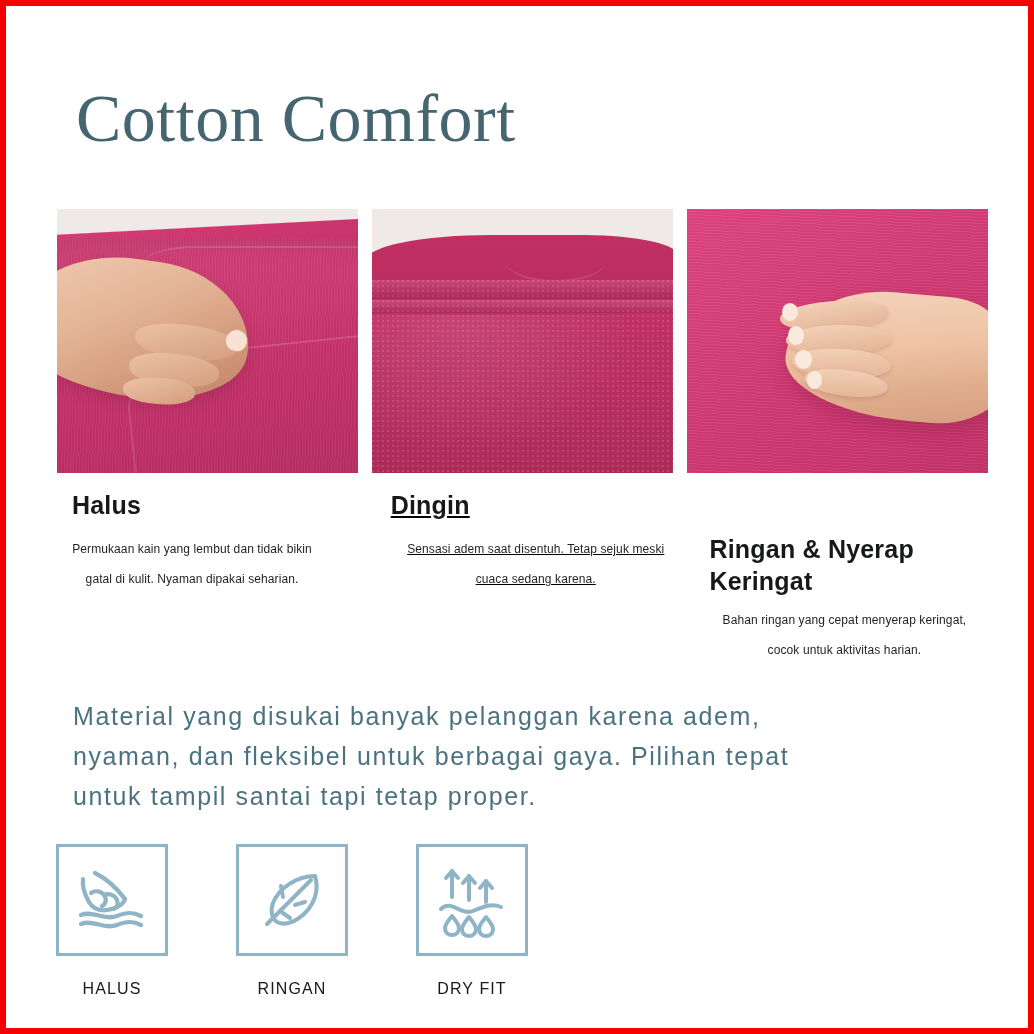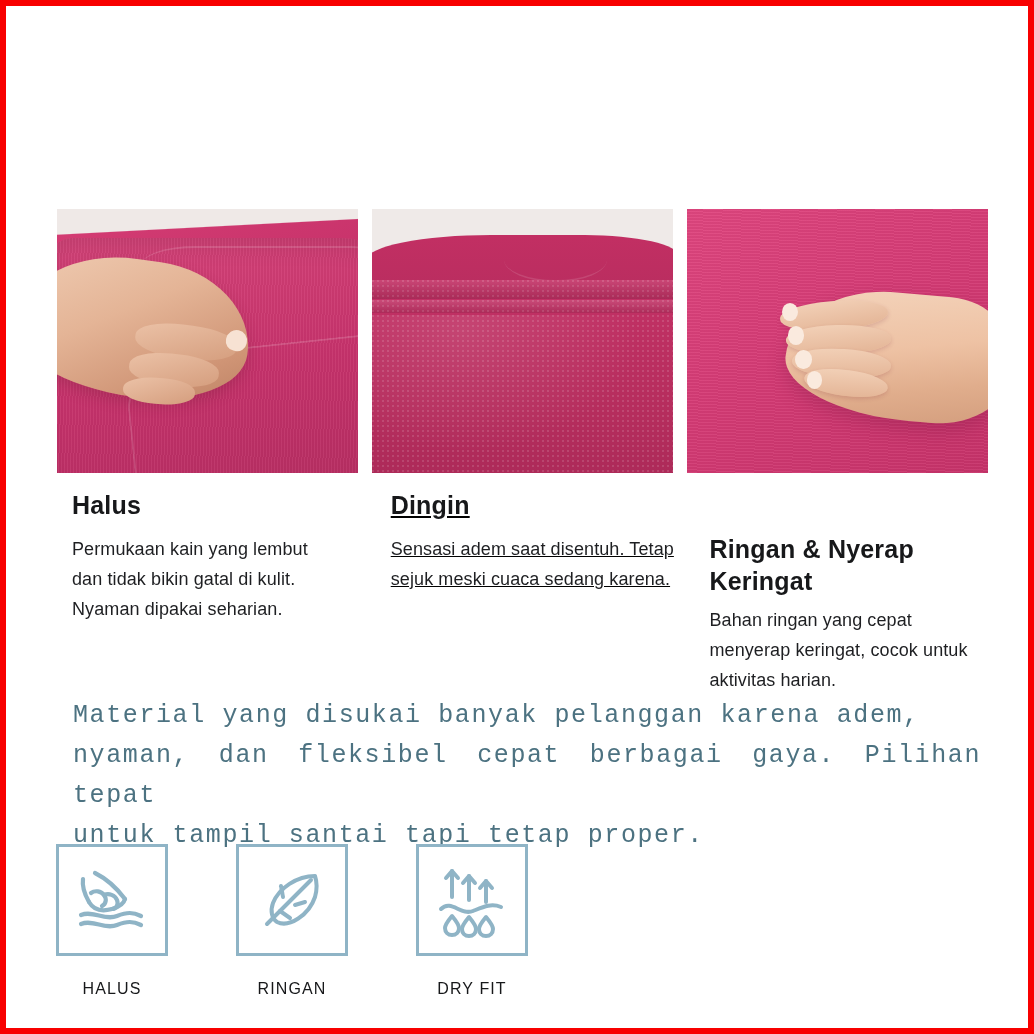--- a/index.html
+++ b/index.html
@@ -246,26 +246,27 @@
     font-size: 25px;
     line-height: 32px;
     font-weight: 700;
     color: #17181a;
     letter-spacing: 0.2px;
     margin: 0 0 13px 0;
   }
   .feature-col.c3 .feat-title { margin-bottom: 8px; margin-top: 44px; }
 
   .feat-body {
-    font-size: 18px;
+    font-size: 12px;
     line-height: 30px;
     color: #1e1f22;
     letter-spacing: 0.1px;
     margin: 0;
     max-width: 240px;
+    text-align: center;
   }
   .feature-col.c2 .feat-body { max-width: 290px; }
   .feature-col.c3 .feat-body { max-width: 270px; }
 
   
   .feature-col.c1 { padding-left: 2px; }
   .feature-col.c2 { padding-left: 17px; text-decoration: underline; }
   .feature-col.c3 { padding-left: 17px; }
 
   
@@ -274,21 +275,21 @@
     left: 67px;
     top: 690px;
     width: 908px;
     font-size: 25px;
     line-height: 40px;
     color: #4c7281;
     letter-spacing: 1.6px;
     text-align: justify;
     font-weight: 400;
   }
-  .highlight > span { display: block; font-family: Liberation Mono, monospace; }
+  .highlight > span { display: block; }
 
   
   .icon-row {
     position: absolute;
     left: 50px;
     top: 838px;
     width: 900px;
     display: flex;
   }
   .icon-item {
@@ -317,20 +318,21 @@
     color: #17181a;
     white-space: nowrap;
   }
 </style>
 </head>
 <body>
 
 <div id="page">
   <div id="inner">
 
+    <div class="title">Cotton Comfort</div>
 
     <div class="photo-row">
 
       <div class="photo">
         <div class="p1-bg"></div>
         <div class="p1-shirt"></div>
         <div class="p1-seam2"></div>
         <div class="p1-seam"></div>
         <div class="p1-hand"></div>
         <div class="p1-finger p1-f1"></div>
@@ -374,21 +376,21 @@
         <div class="feat-body">Sensasi adem saat disentuh. Tetap sejuk meski cuaca sedang karena.</div>
       </div>
       <div class="feature-col c3">
         <div class="feat-title">Ringan &amp; Nyerap Keringat</div>
         <div class="feat-body">Bahan ringan yang cepat menyerap keringat, cocok untuk aktivitas harian.</div>
       </div>
     </div>
 
     <div class="highlight">
       <span>Material yang disukai banyak pelanggan karena adem,</span>
-      <span>nyaman, dan fleksibel cepat berbagai gaya. Pilihan tepat</span>
+      <span>nyaman, dan fleksibel untuk berbagai gaya. Pilihan tepat</span>
       <span>untuk tampil santai tapi tetap proper.</span>
     </div>
 
     <div class="icon-row">
 
       <div class="icon-item">
         <div class="icon-box">
           <svg width="82" height="82" viewBox="0 0 82 82" fill="none" stroke="#8fb4c6" stroke-width="4.2" stroke-linecap="round" stroke-linejoin="round">
             <path d="M12 20 C11 27 14 36 18 43"></path>
             <path d="M24 14 C34 19 45 28 54 40"></path>

